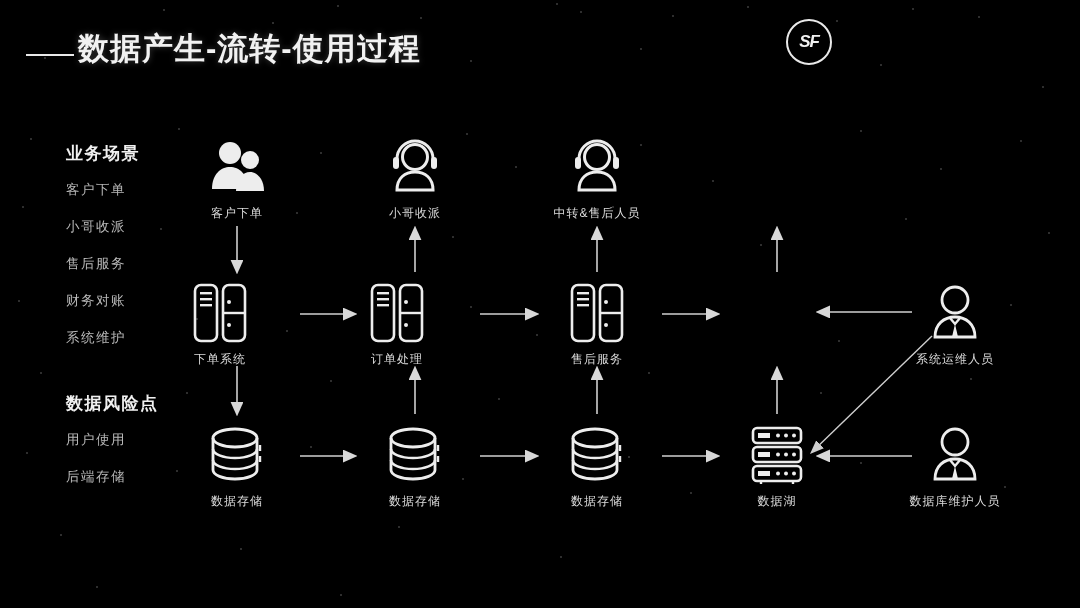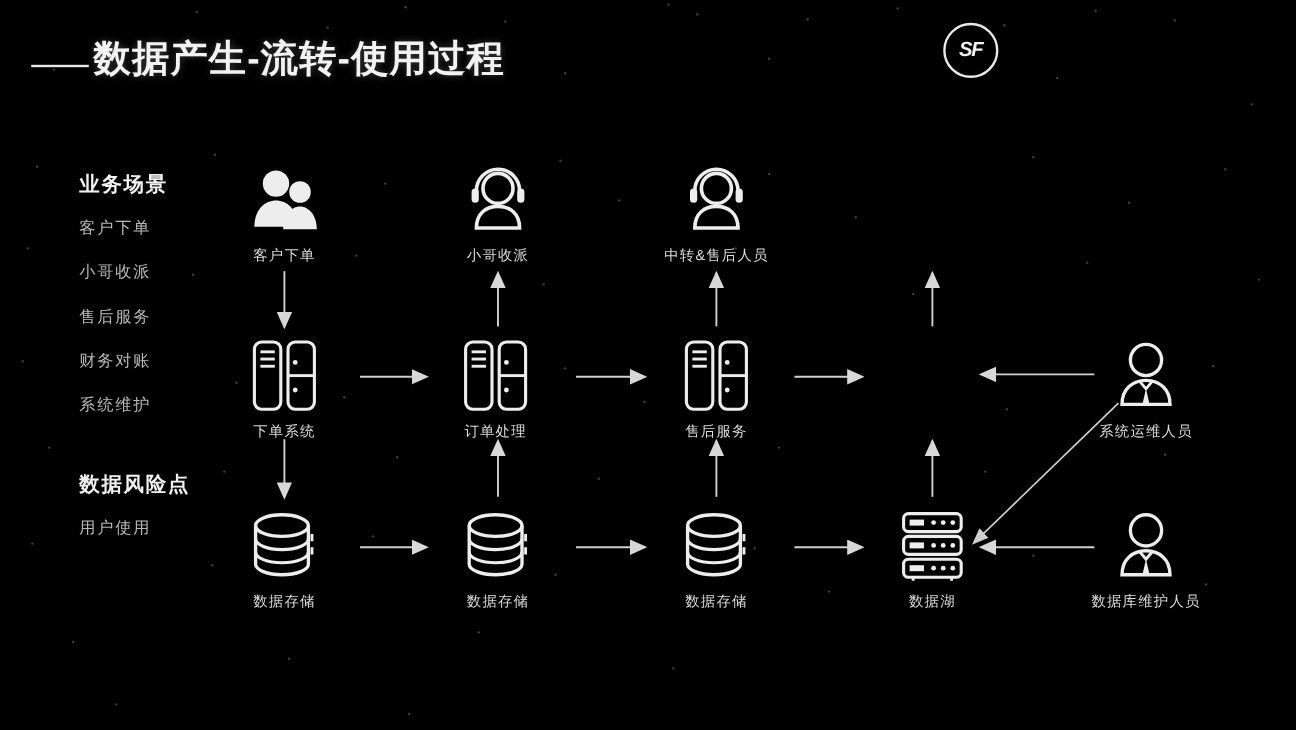--- a/index.html
+++ b/index.html
@@ -222,20 +222,21 @@
     <div class="rail-item">客户下单</div>
     <div class="rail-item">小哥收派</div>
     <div class="rail-item">售后服务</div>
     <div class="rail-item">财务对账</div>
     <div class="rail-item">系统维护</div>
   </div>
 
   <div class="rail rail-risk" style="top:392px">
     <div class="rail-heading">数据风险点</div>
     <div class="rail-item">用户使用</div>
+    <div class="rail-item">后端存储</div>
   </div>
 
   <svg class="arrows" width="1080" height="608">
     <defs>
       <marker id="ah" markerWidth="9" markerHeight="9" refX="7.5" refY="4" orient="auto">
         <path d="M0,0 L9,4 L0,8 z" fill="#d8d8d8"></path>
       </marker>
       <marker id="ah-thin" markerWidth="10" markerHeight="10" refX="8" refY="4.5" orient="auto">
         <path d="M0,0.6 L10,4.5 L0,8.4 z" fill="#cfcfcf"></path>
       </marker>
@@ -298,37 +299,37 @@
         <path d="M11 21 A18 18 0 0 1 47 21" fill="none" stroke="#ededed" stroke-width="3"></path>
         <rect x="7" y="19" width="6" height="12" rx="3" fill="#ededed"></rect>
         <rect x="45" y="19" width="6" height="12" rx="3" fill="#ededed"></rect>
         <path d="M11 52 C11 40 19 34 29 34 C39 34 47 40 47 52 Z" fill="none" stroke="#ededed" stroke-width="3"></path>
       </svg>
     </div>
     <div class="caption">中转&amp;售后人员</div>
   </div>
 
 
-  <div class="node row-system" style="left:237px">
+  <div class="node row-system" style="left:220px">
     <div class="glyph">
       <svg width="56" height="62" viewBox="0 0 56 62">
         <rect x="3" y="3" width="22" height="56" rx="6" fill="none" stroke="#ededed" stroke-width="2.6"></rect>
         <rect x="31" y="3" width="22" height="56" rx="6" fill="none" stroke="#ededed" stroke-width="2.6"></rect>
         <rect x="8" y="10" width="12" height="2.4" fill="#ededed"></rect>
         <rect x="8" y="16" width="12" height="2.4" fill="#ededed"></rect>
         <rect x="8" y="22" width="12" height="2.4" fill="#ededed"></rect>
         <line x1="31" y1="31" x2="53" y2="31" stroke="#ededed" stroke-width="2.4"></line>
         <circle cx="37" cy="20" r="2" fill="#ededed"></circle>
         <circle cx="37" cy="43" r="2" fill="#ededed"></circle>
       </svg>
     </div>
     <div class="caption">下单系统</div>
   </div>
 
-  <div class="node row-system" style="left:413px">
+  <div class="node row-system" style="left:397px">
     <div class="glyph">
       <svg width="56" height="62" viewBox="0 0 56 62">
         <rect x="3" y="3" width="22" height="56" rx="6" fill="none" stroke="#ededed" stroke-width="2.6"></rect>
         <rect x="31" y="3" width="22" height="56" rx="6" fill="none" stroke="#ededed" stroke-width="2.6"></rect>
         <rect x="8" y="10" width="12" height="2.4" fill="#ededed"></rect>
         <rect x="8" y="16" width="12" height="2.4" fill="#ededed"></rect>
         <rect x="8" y="22" width="12" height="2.4" fill="#ededed"></rect>
         <line x1="31" y1="31" x2="53" y2="31" stroke="#ededed" stroke-width="2.4"></line>
         <circle cx="37" cy="20" r="2" fill="#ededed"></circle>
         <circle cx="37" cy="43" r="2" fill="#ededed"></circle>

